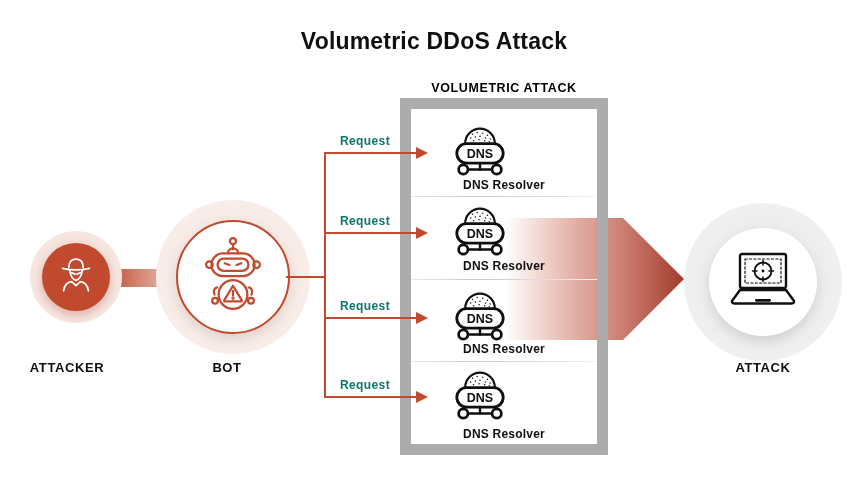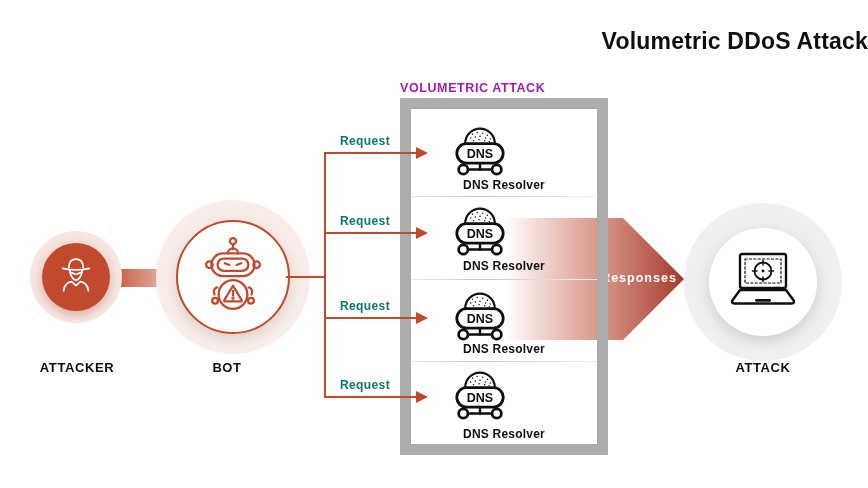--- a/index.html
+++ b/index.html
@@ -2,26 +2,26 @@
 <html><head>
 <meta charset="utf-8">
 <style>
   html,body{margin:0;padding:0;background:#fff;}
   .stage{
     position:relative;width:868px;height:488px;background:#fff;overflow:hidden;
     font-family:"Liberation Sans",sans-serif;color:#111;
   }
   .abs{position:absolute;}
   .page-title{
-    left:0;top:28px;width:868px;text-align:right;
+    left:0;top:28px;width:868px;text-align:center;
     font-size:23px;font-weight:700;letter-spacing:.2px;color:#0f0f0f;
   }
   .box-title{
-    left:400px;top:81px;width:208px;
-    font-size:12.5px;font-weight:700;letter-spacing:.6px;color:#a21caf;
+    left:400px;top:81px;width:208px;text-align:center;
+    font-size:12.5px;font-weight:700;letter-spacing:.6px;color:#000000;
   }
   .node-label{
     font-size:13px;font-weight:700;letter-spacing:.6px;color:#0f0f0f;text-align:center;
   }
   .halo{border-radius:50%;}
   .halo-attacker{left:30px;top:231px;width:92px;height:92px;
     background:radial-gradient(circle,#F5E2DB 55%,#FAF0EC 100%);}
   .halo-bot{left:156px;top:200px;width:154px;height:154px;
     background:radial-gradient(circle,#F7EAE5 55%,#FBF3F0 100%);}
   .halo-victim{left:684px;top:203px;width:158px;height:158px;
@@ -89,21 +89,21 @@
       <svg width="46" height="46" viewBox="0 0 48 48" fill="none" stroke="#fff" stroke-width="1.8" stroke-linecap="round" stroke-linejoin="round">
         <path d="M16.5 16.2 C16.5 9.5 20 7.5 24 7.5 C28 7.5 31.5 9.5 31.5 16.2"></path>
         <path d="M10 17 Q24 20.4 38 17"></path>
         <path d="M17.5 19.8 C18.5 26 20.5 28.6 24 29.6 C27.5 28.6 29.5 26 30.5 19.8"></path>
         <path d="M19.5 21.6 L23 23.1"></path>
         <path d="M28.5 21.6 L25 23.1"></path>
         <path d="M11 40.5 C12 34 16 31.4 19.5 31 L24 35 L28.5 31 C32 31.4 36 34 37 40.5"></path>
       </svg>
     </span>
   </div>
-  <div class="abs node-label" style="left:27px;top:360px;width:100px;">ATTACKER</div>
+  <div class="abs node-label" style="left:17px;top:360px;width:100px;">ATTACKER</div>
 
   <div class="abs halo halo-bot"></div>
   <div class="abs bot-circle">
     <span>
       <svg width="58" height="78" viewBox="0 0 56 76" fill="none" stroke="#C14A2E" stroke-width="2.2" stroke-linecap="round" stroke-linejoin="round">
         <circle cx="28" cy="5" r="3"></circle>
         <path d="M28 8 V13"></path>
         <path d="M23 17 A5 5 0 0 1 33 17"></path>
         <rect x="7" y="17" width="42" height="22" rx="11"></rect>
         <circle cx="5" cy="28" r="3.2"></circle>
@@ -149,21 +149,20 @@
   <svg class="abs responses-svg" width="190" height="130" viewBox="0 0 190 130">
     <defs>
       <linearGradient id="respGrad" x1="0" y1="0" x2="1" y2="0">
         <stop offset="0" stop-color="#C14A2E" stop-opacity="0"></stop>
         <stop offset="0.4" stop-color="#BE4A33" stop-opacity="0.45"></stop>
         <stop offset="1" stop-color="#A23A2C" stop-opacity="1"></stop>
       </linearGradient>
     </defs>
     <polygon points="5,4 123,4 184,65 123,126 5,126" fill="url(#respGrad)"></polygon>
   </svg>
-  <div class="abs responses-label">Responses</div>
 
   <div class="abs resolver-icon" style="top:125px;">
     <svg width="56" height="52" viewBox="0 0 60 56" fill="none" stroke="#0f0f0f" stroke-linecap="round">
       <path d="M14 20 A16 16 0 0 1 46 20" stroke-width="2.4" fill="#fff"></path>
       <g fill="#0f0f0f" stroke="none">
         <circle cx="22" cy="10" r="0.8"></circle>
           <circle cx="27" cy="8" r="0.8"></circle>
           <circle cx="33" cy="9" r="0.8"></circle>
           <circle cx="38" cy="11" r="0.8"></circle>
         <circle cx="20" cy="14" r="0.8"></circle>

